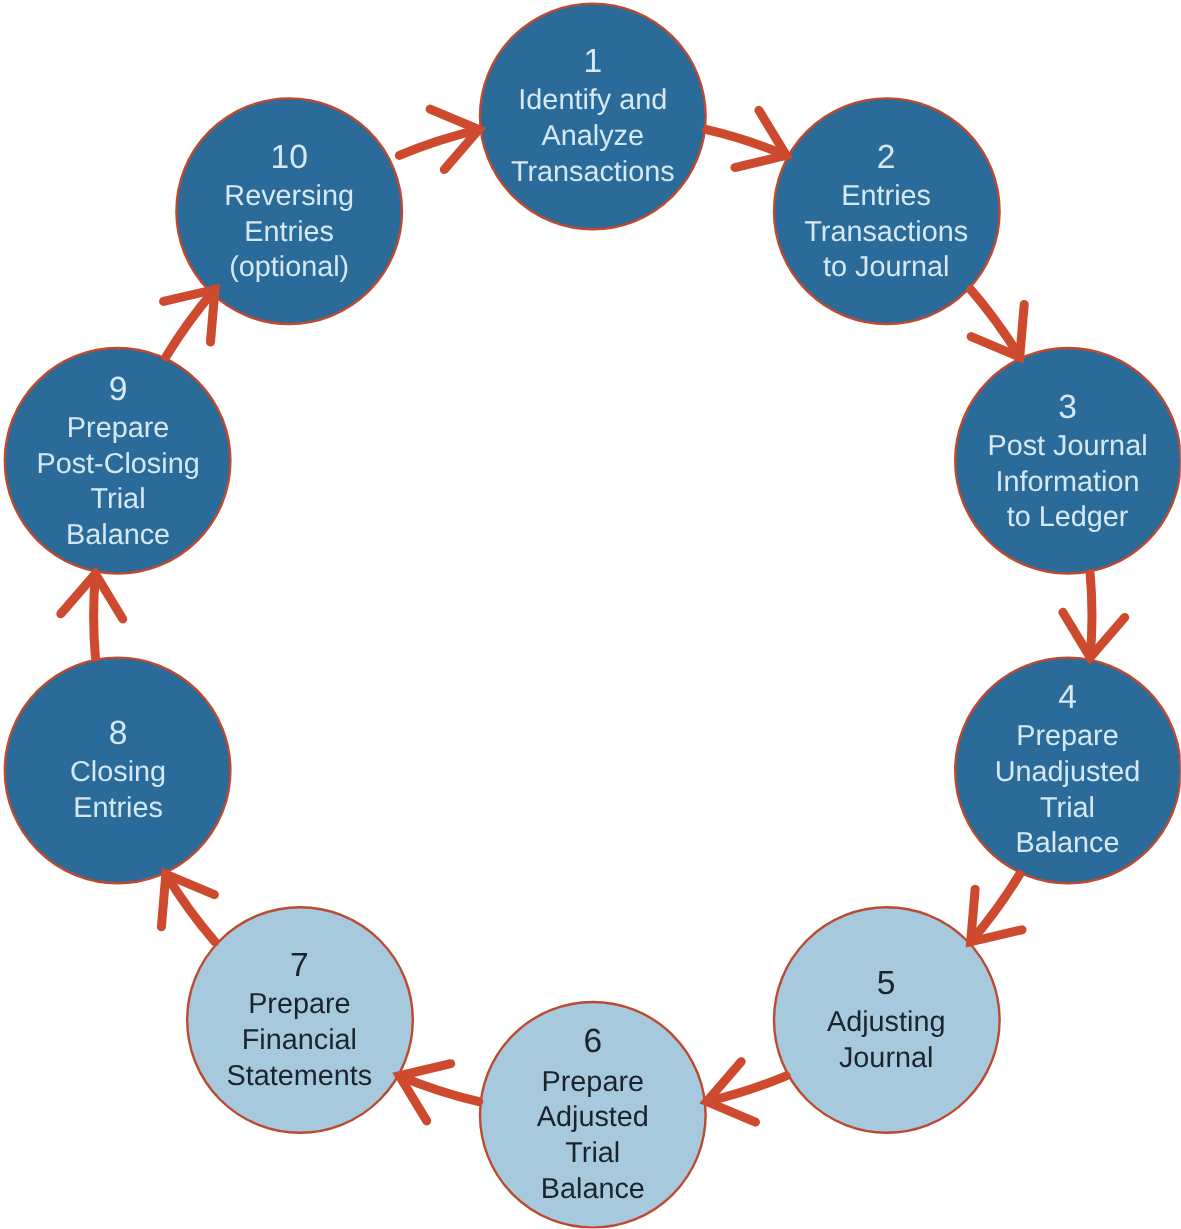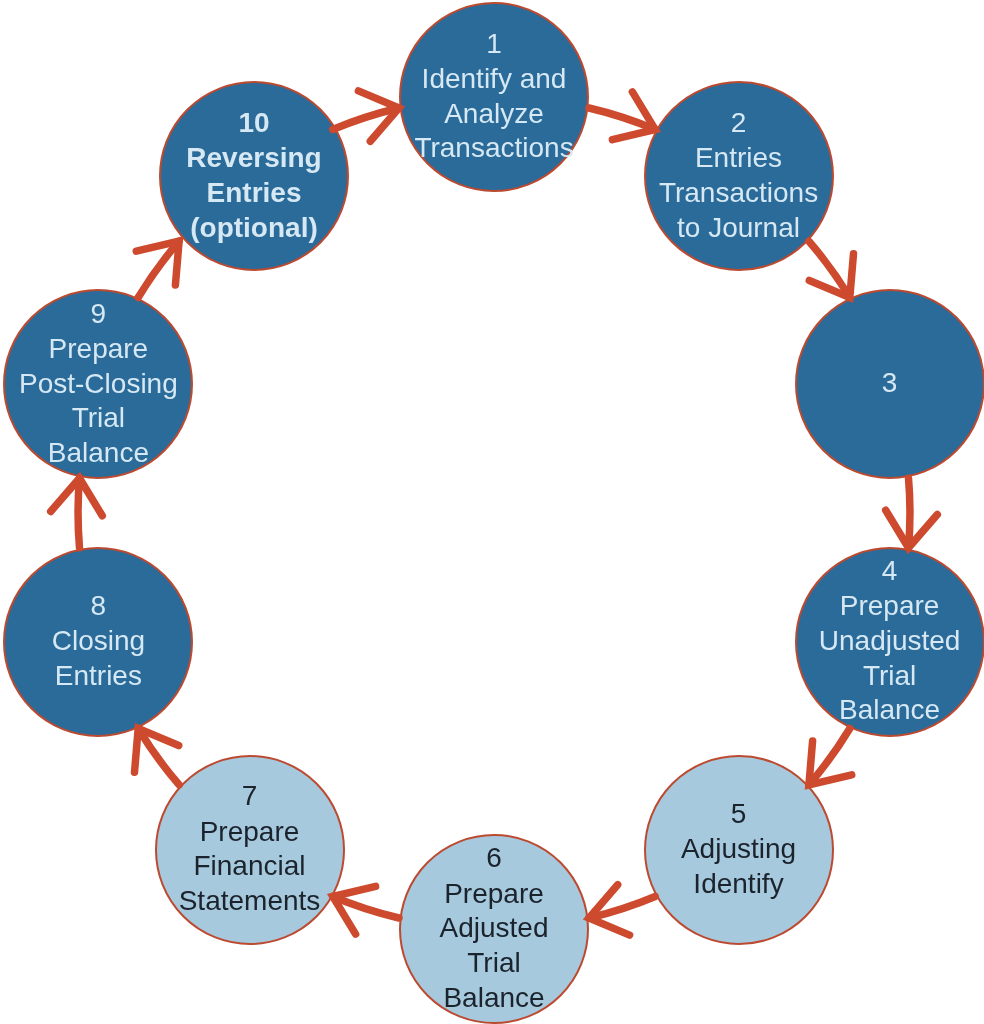--- a/index.html
+++ b/index.html
@@ -35,21 +35,21 @@
   .node.light {
     background: var(--node-fill-light, #a7c9dd);
     color: var(--text-on-light, #1b232c);
   }
   .node .num {
     font-size: 28px;
     line-height: 1.15;
     margin-bottom: 2px;
   }
   .node .label {
-    font-size: 28px;
+    font-size: 24px;
     line-height: 1.24;
     white-space: pre-line;
   }
   #arrows {
     position: absolute;
     left: 0;
     top: 0;
     pointer-events: none;
   }
 </style>
@@ -67,34 +67,37 @@
 
   <div class="node dark" style="left: 643.5px; top: 81.4px;">
     <div class="num">2</div>
     <div class="label">Entries
 Transactions
 to Journal</div>
   </div>
 
   <div class="node dark" style="left: 794.6px; top: 289.4px;">
     <div class="num">3</div>
+    <div class="label">Post Journal
+Information
+to Ledger</div>
   </div>
 
   <div class="node dark" style="left: 794.6px; top: 546.6px;">
     <div class="num">4</div>
     <div class="label">Prepare
 Unadjusted
 Trial
 Balance</div>
   </div>
 
   <div class="node light" style="left: 643.5px; top: 754.6px;">
     <div class="num">5</div>
     <div class="label">Adjusting
-Identify</div>
+Journal</div>
   </div>
 
   <div class="node light" style="left: 399px; top: 834px;">
     <div class="num">6</div>
     <div class="label">Prepare
 Adjusted
 Trial
 Balance</div>
   </div>
 
@@ -112,21 +115,21 @@
   </div>
 
   <div class="node dark" style="left: 3.4px; top: 289.4px;">
     <div class="num">9</div>
     <div class="label">Prepare
 Post-Closing
 Trial
 Balance</div>
   </div>
 
-  <div class="node dark" style="left: 159px; top: 81.4px; font-weight: bold;">
+  <div class="node dark" style="left: 146px; top: 81.4px;">
     <div class="num">10</div>
     <div class="label">Reversing
 Entries
 (optional)</div>
   </div>
 
   <svg id="arrows" width="984" height="1024" viewBox="0 0 984 1024">
       <g fill="none" stroke="#ce4a2e" stroke-width="7.5" stroke-linecap="round">
         <path d="M589.0,108.0 A416,416 0 0 1 655.2,129.5"></path>
         <path d="M632.4,91.9 L655.2,129.5 L612.4,139.6"></path>

